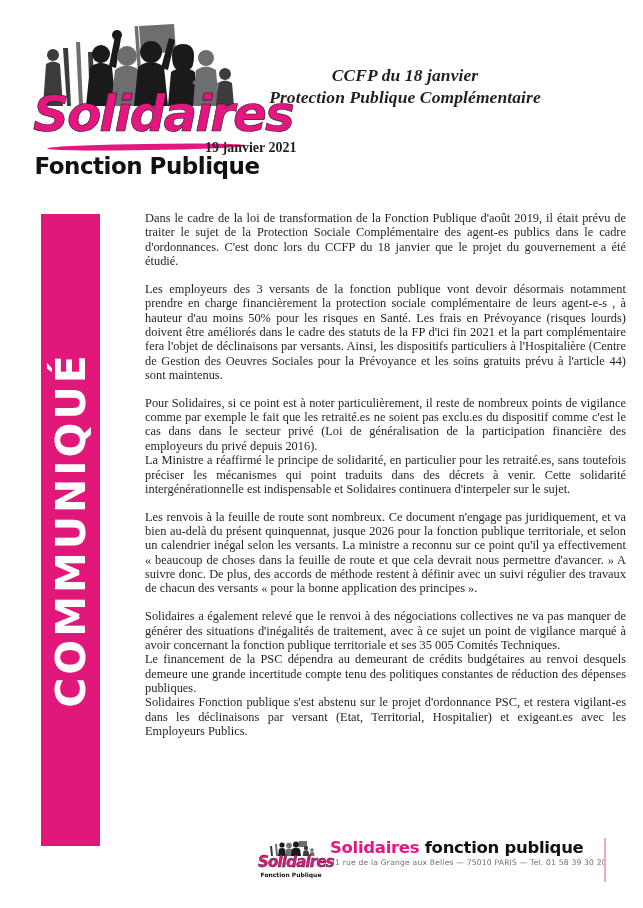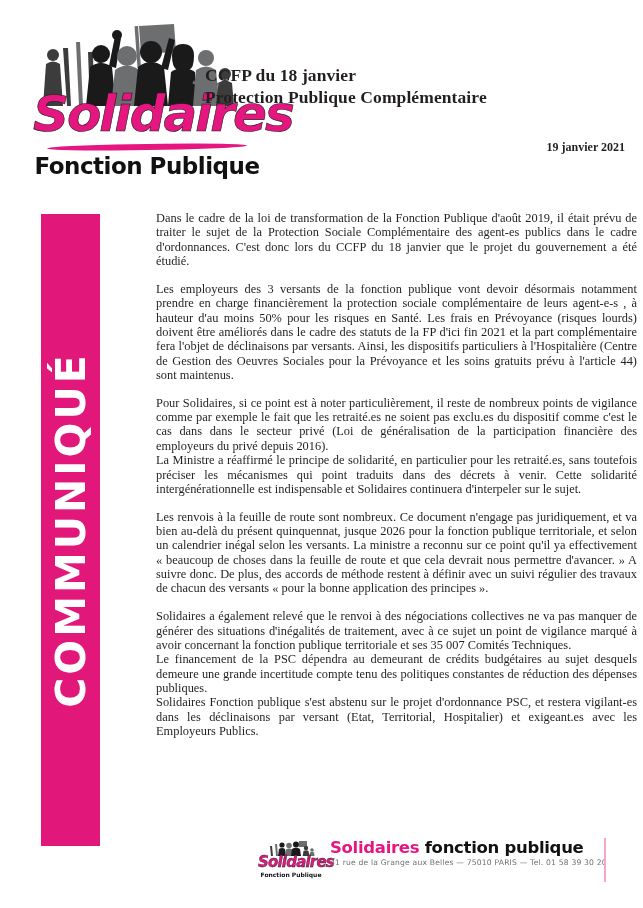--- a/index.html
+++ b/index.html
@@ -66,40 +66,40 @@
     text-align: center;
     font-family: "DejaVu Sans", sans-serif;
     font-weight: bold;
     font-size: 23px;
     letter-spacing: -0.5px;
     color: #111111;
   }
 
   #header-titles {
     position: absolute;
-    right: 18px; top: 64px;
+    right: 28px; top: 64px;
     width: 420px;
-    text-align: left;
+    text-align: center;
+    font-style: italic;
   }
   .hdr-line {
     font-family: "Liberation Serif", serif;
     font-weight: bold;
     font-size: 17.5px;
     line-height: 22px;
     color: #231f20;
     letter-spacing: 0.1px;
   }
   #header-date {
     position: absolute;
     right: 18px; top: 140px;
     width: 420px;
-    text-align: right;
     font-family: "Liberation Serif", serif;
     font-weight: bold;
-    font-size: 12px;
+    font-size: 14px;
     color: #231f20;
   }
 
   
   #sidebar {
     position: absolute;
     left: 41px; top: 214px;
     width: 59px;
     height: 632px;
     background: #e2177a;
@@ -119,21 +119,20 @@
     color: #ffffff;
     width: 600px;
     text-align: center;
   }
 
   
   #content {
     position: absolute;
     left: 145px; top: 211px;
     width: 481px;
-    margin-left: 11px;
   }
   .para {
     font-family: "Liberation Serif", serif;
     font-size: 12.4px;
     line-height: 14.35px;
     text-align: justify;
     text-justify: inter-word;
     color: #231f20;
     margin: 0 0 13.5px 0;
     hyphens: manual;
@@ -274,22 +273,22 @@
 <div id="sidebar">
   <div id="sidebar-label">COMMUNIQUÉ</div>
 </div>
 
 <div id="content">
   <p class="para">Dans le cadre de la loi de transformation de la Fonction Publique d'août 2019, il était prévu de traiter le sujet de la Protection Sociale Complémentaire des agent-es publics dans le cadre d'ordonnances. C'est donc lors du CCFP du 18 janvier que le projet du gouvernement a été étudié.</p>
   <p class="para">Les employeurs des 3 versants de la fonction publique vont devoir désormais notamment prendre en charge financièrement la protection sociale complémentaire de leurs agent-e-s , à hauteur d'au moins  50% pour les risques en Santé. Les frais en Prévoyance (risques lourds) doivent être améliorés dans le cadre des statuts de la FP d'ici fin 2021 et la part complémentaire fera l'objet de déclinaisons par versants. Ainsi, les dispositifs particuliers à l'Hospitalière (Centre de Gestion des Oeuvres Sociales pour la Prévoyance et les soins gratuits prévu à l'article 44) sont maintenus.</p>
   <p class="para tight">Pour Solidaires, si ce point est à noter particulièrement, il reste de nombreux points de vigilance comme par exemple le fait que les retraité.es ne soient pas exclu.es du dispositif comme c'est le cas dans dans le secteur privé (Loi de généralisation de la participation financière des employeurs du privé depuis 2016).</p>
   <p class="para">La Ministre a réaffirmé le principe de solidarité, en particulier pour les retraité.es, sans toutefois préciser les mécanismes qui point traduits dans des décrets à venir. Cette solidarité intergénérationnelle est indispensable et Solidaires continuera d'interpeler sur le sujet.</p>
   <p class="para">Les renvois à la feuille de route sont nombreux.  Ce document n'engage pas juridiquement, et va bien au-delà du présent quinquennat, jusque 2026 pour la fonction publique territoriale, et selon un calendrier inégal selon les versants. La ministre a reconnu sur ce point qu'il ya effectivement « beaucoup de choses dans la feuille de route et que cela devrait nous permettre d'avancer. » A suivre donc. De plus, des accords de méthode restent à définir avec un suivi régulier des travaux de chacun des versants « pour la bonne application des principes ».</p>
-  <p class="para tight">Solidaires a également relevé que le renvoi à des négociations collectives ne va pas manquer de générer des situations d'inégalités de traitement, avec à ce sujet un point de vigilance marqué à avoir concernant la fonction publique territoriale et ses 35 007 Comités Techniques.</p>
-  <p class="para tight">Le financement de la PSC dépendra au demeurant de crédits budgétaires au sujet desquels demeure une grande incertitude compte tenu des politiques constantes de réduction des dépenses publiques.</p>
+  <p class="para tight">Solidaires a également relevé que le renvoi à des négociations collectives ne va pas manquer de générer des situations d'inégalités de traitement, avec à ce sujet un point de vigilance marqué à avoir concernant la fonction publique territoriale et ses 35 005 Comités Techniques.</p>
+  <p class="para tight">Le financement de la PSC dépendra au demeurant de crédits budgétaires au renvoi desquels demeure une grande incertitude compte tenu des politiques constantes de réduction des dépenses publiques.</p>
   <p class="para tight">Solidaires Fonction publique s'est abstenu sur le projet d'ordonnance PSC, et restera vigilant-es dans les déclinaisons par versant (Etat, Territorial, Hospitalier) et exigeant.es avec les Employeurs Publics.</p>
 </div>
 
 <div id="footer">
 
   <div id="footer-logo">
     <svg id="footer-logo-crowd" viewBox="0 0 50 16">
       <path d="M4 6 L5 16 L7 16 L6 6 Z" fill="#3c3c3c"></path>
       <path d="M9 4 L10 16 L12 16 L11 4 Z" fill="#6d6e70"></path>
       <circle cx="16" cy="5" r="2.6" fill="#1a1a1a"></circle>

